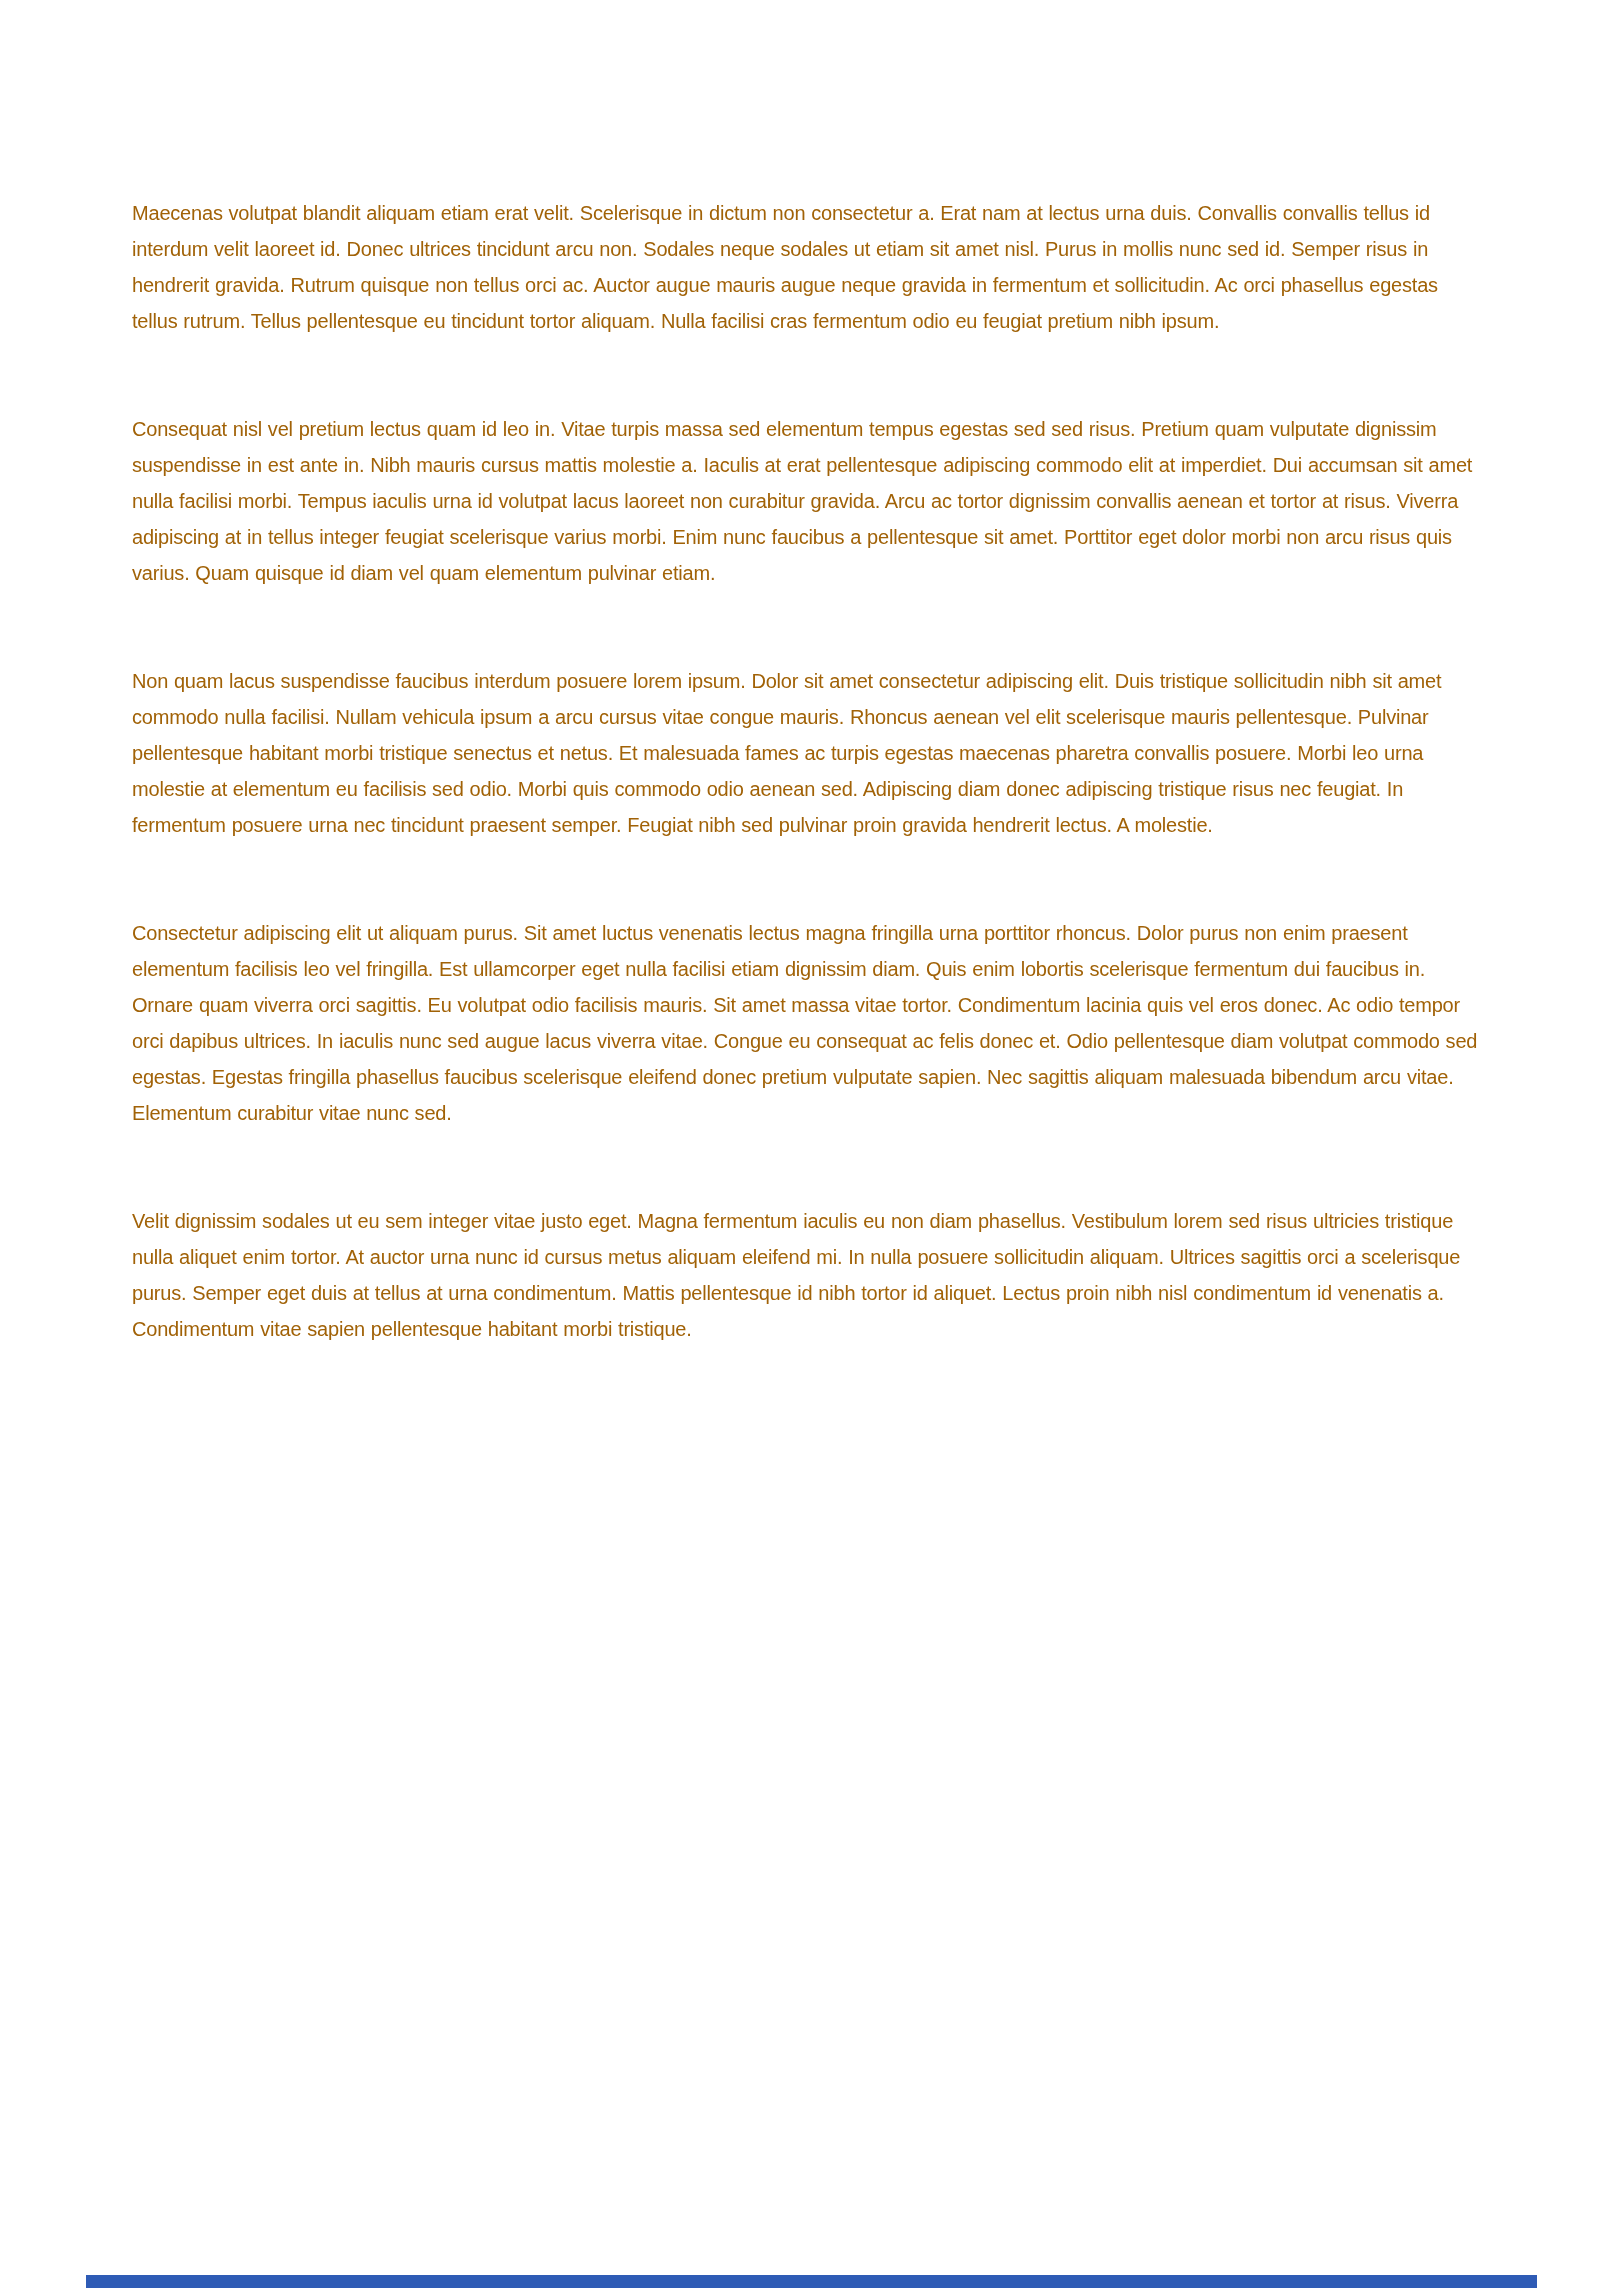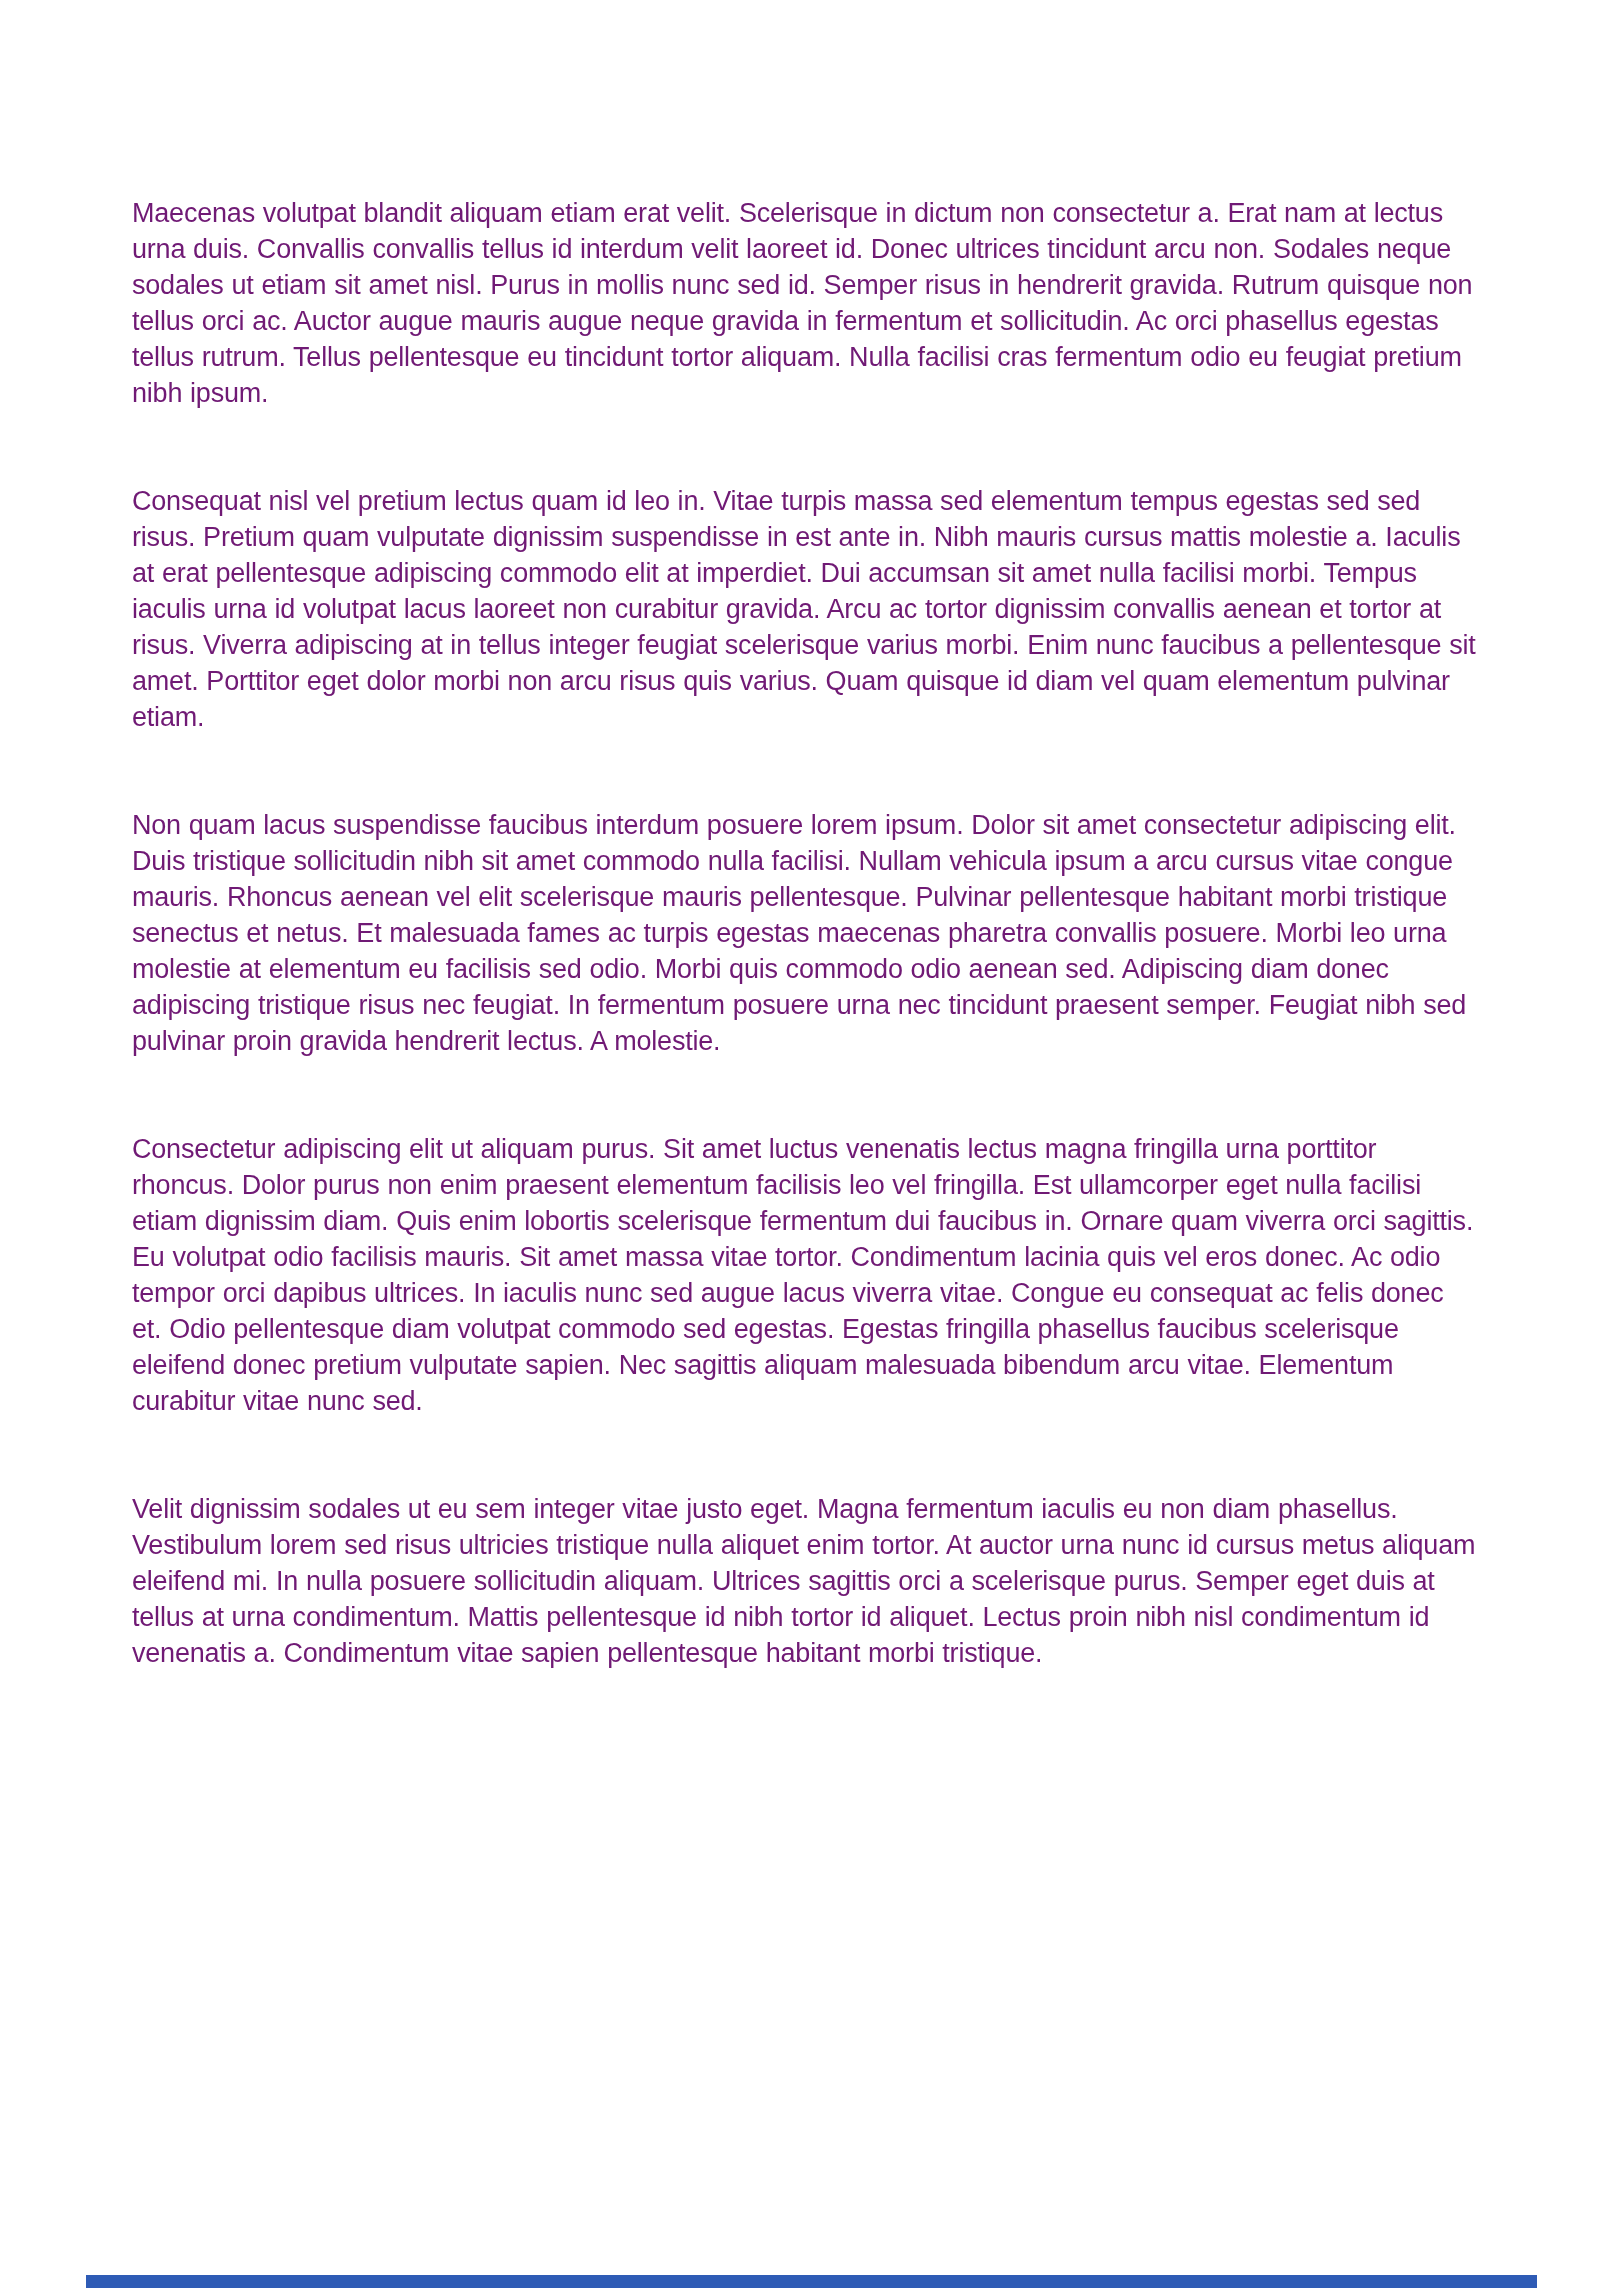--- a/index.html
+++ b/index.html
@@ -20,24 +20,24 @@
     background: #ffffff;
   }
   .page-content {
     position: absolute;
     left: 132px;
     top: 195px;
     width: 1364px;
   }
   p.doc-paragraph {
     margin: 0 17px 72px 0;
-    font-size: 27px;
+    font-size: 20px;
     line-height: 36px;
     letter-spacing: -0.2px;
-    color: #701a75;
+    color: #a16207;
     text-align: left;
     word-spacing: 0.5px;
   }
   .bottom-accent-bar {
     position: absolute;
     left: 86px;
     bottom: 4.9px;
     width: 1451px;
     height: 12.7px;
     background: #2e5bb5;

